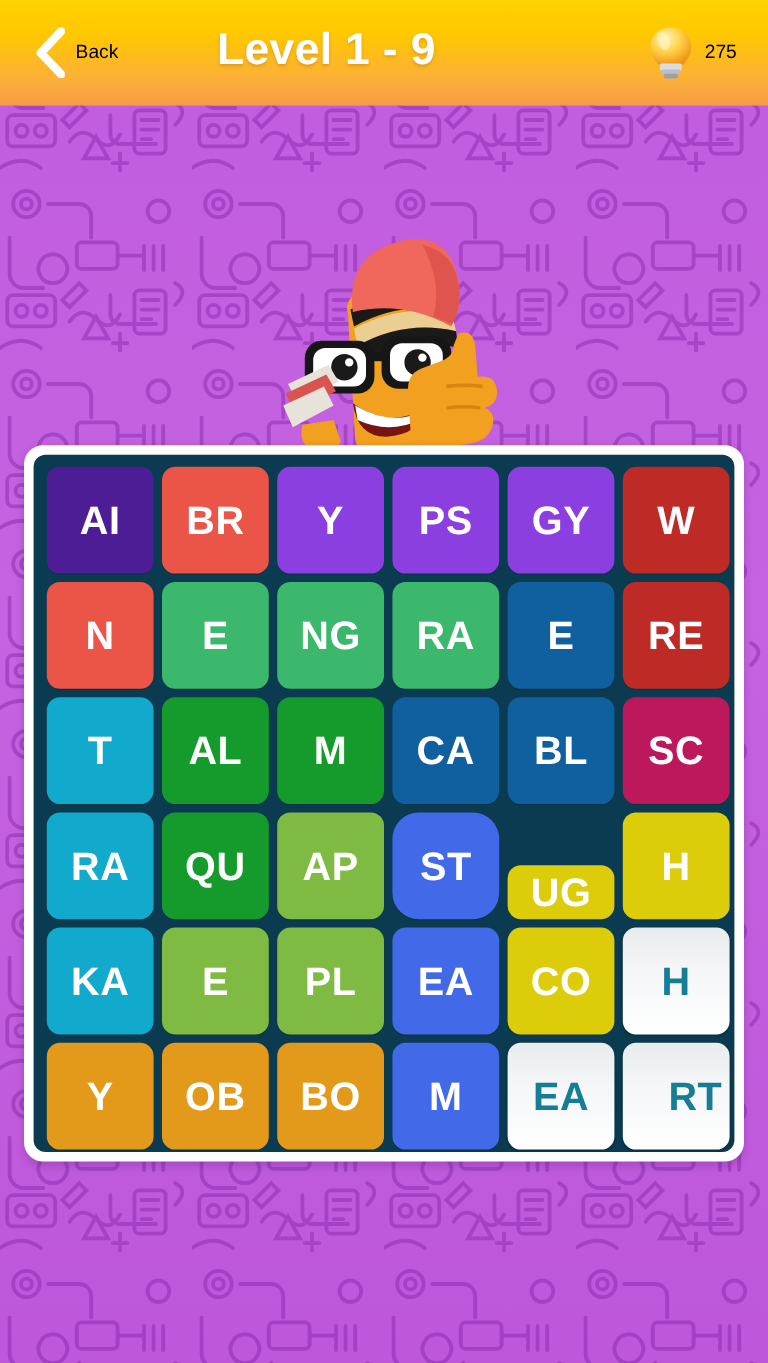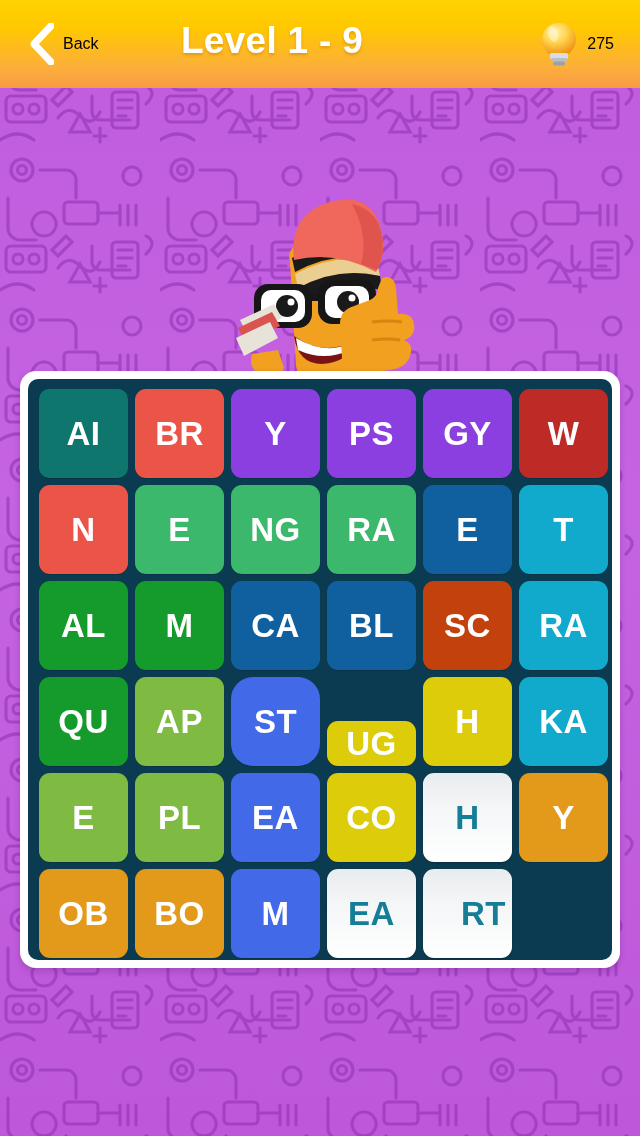--- a/index.html
+++ b/index.html
@@ -172,37 +172,38 @@
     <g>
       <path d="M150 92 q12 -4 14 10 l2 26 q14 -2 16 10 q2 12 -10 16 q10 4 6 16 q-4 12 -20 14 l-26 4 q-20 2 -22 -16 l-2 -34 q0 -14 14 -18 l16 -6 q8 -4 8 -12 z" fill="#F2A020"></path>
       <path d="M140 136 q16 -2 30 0" stroke="#D8850F" stroke-width="3" fill="none"></path>
       <path d="M140 154 q16 -2 28 0" stroke="#D8850F" stroke-width="3" fill="none"></path>
     </g>
   </svg>
 
   <div id="board-frame">
     <div id="board-inner">
       <div id="tile-grid">
-          <div class="tile" style="background: #0f766e; border-radius: 10px;">AI</div>
+          <div class="tile" style="background: #4c1d95; border-radius: 10px;">AI</div>
           <div class="tile" style="background: rgb(234, 85, 72);">BR</div>
           <div class="tile" style="background: rgb(139, 63, 224);">Y</div>
           <div class="tile" style="background: rgb(139, 63, 224);">PS</div>
           <div class="tile" style="background: rgb(139, 63, 224);">GY</div>
           <div class="tile" style="background: rgb(190, 43, 39);">W</div>
           <div class="tile" style="background: rgb(234, 85, 72);">N</div>
           <div class="tile" style="background: rgb(59, 184, 107);">E</div>
           <div class="tile" style="background: rgb(59, 184, 107);">NG</div>
           <div class="tile" style="background: rgb(59, 184, 107);">RA</div>
           <div class="tile" style="background: rgb(16, 96, 160);">E</div>
+          <div class="tile" style="background: rgb(190, 43, 39);">RE</div>
           <div class="tile" style="background: rgb(17, 170, 204);">T</div>
           <div class="tile" style="background: rgb(21, 155, 43);">AL</div>
           <div class="tile" style="background: rgb(21, 155, 43);">M</div>
           <div class="tile" style="background: rgb(16, 96, 160);">CA</div>
           <div class="tile" style="background: rgb(16, 96, 160);">BL</div>
-          <div class="tile" style="background: #c2410c;">SC</div>
+          <div class="tile" style="background: #be185d;">SC</div>
           <div class="tile" style="background: rgb(17, 170, 204);">RA</div>
           <div class="tile" style="background: rgb(21, 155, 43);">QU</div>
           <div class="tile" style="background: rgb(127, 187, 66);">AP</div>
           <div class="tile" style="background: rgb(65, 105, 232); border-radius: 22px;">ST</div>
           <div class="tile" style="background: rgb(221, 204, 10); margin-top: 44px;">UG</div>
           <div class="tile" style="background: rgb(221, 204, 10);">H</div>
           <div class="tile" style="background: rgb(17, 170, 204);">KA</div>
           <div class="tile" style="background: rgb(127, 187, 66);">E</div>
           <div class="tile" style="background: rgb(127, 187, 66);">PL</div>
           <div class="tile" style="background: rgb(65, 105, 232);">EA</div>

